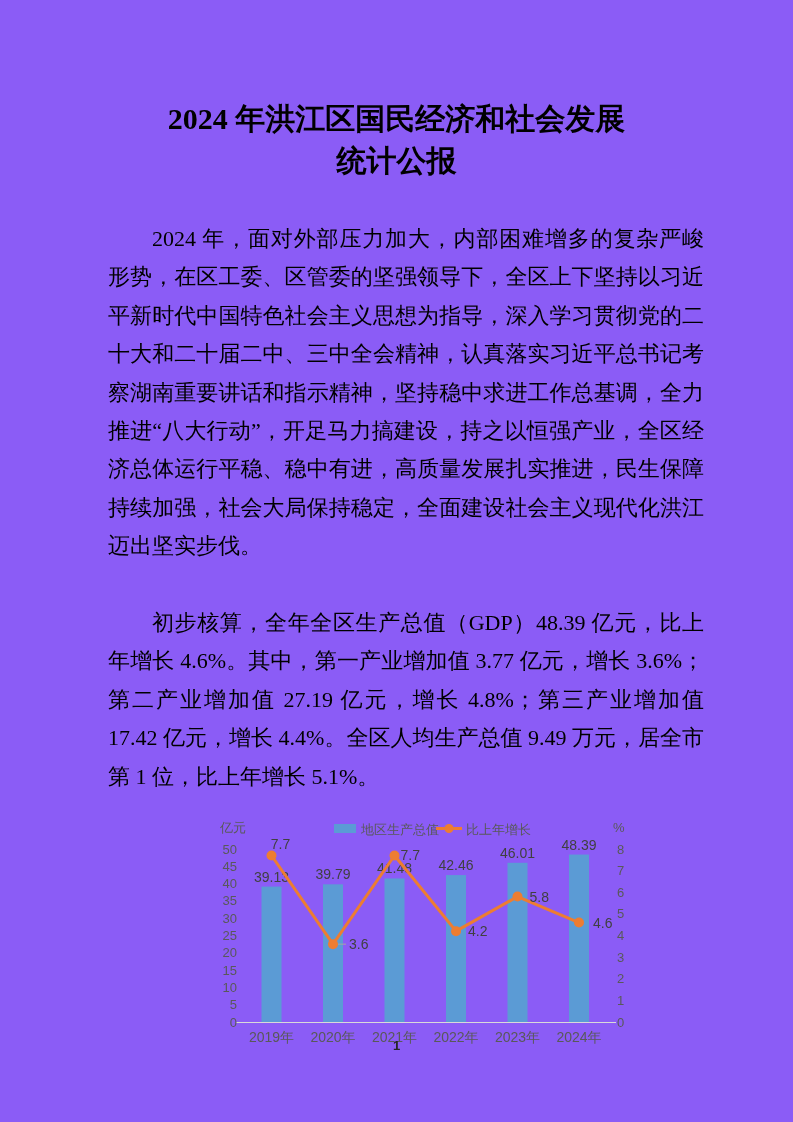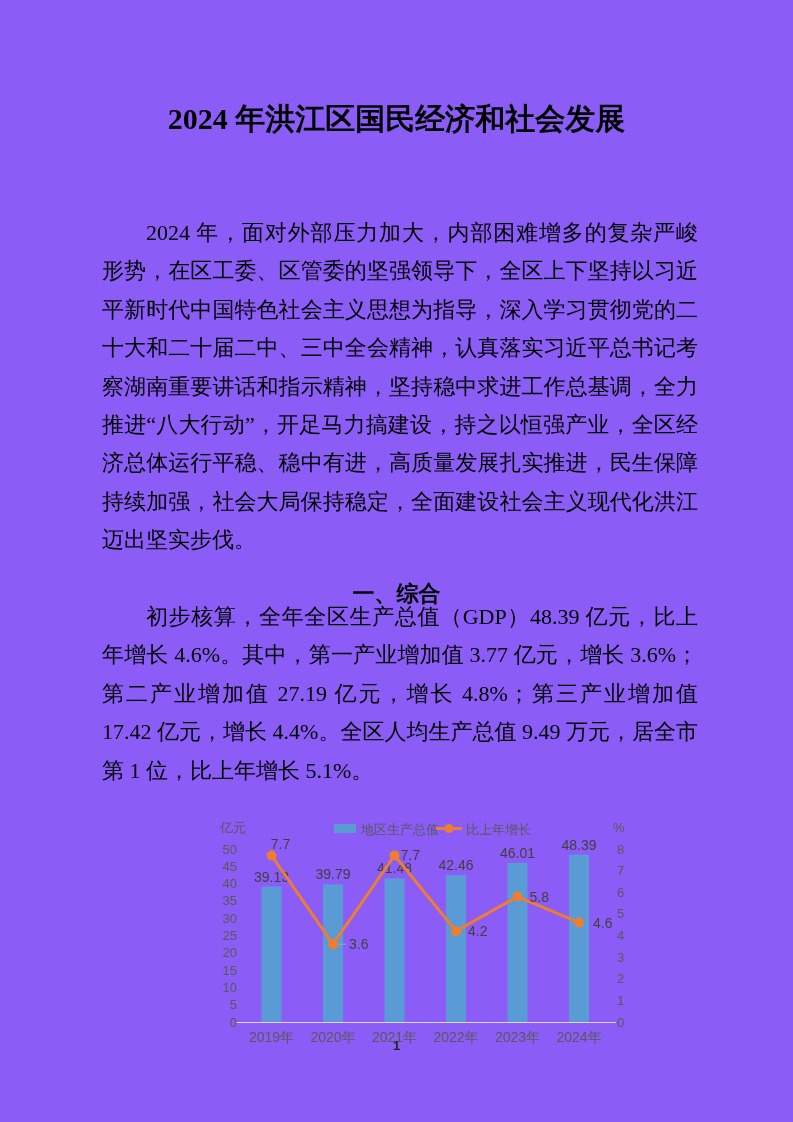--- a/index.html
+++ b/index.html
@@ -16,21 +16,21 @@
     position:absolute;left:0;right:0;top:98px;
     text-align:center;
     font-size:30px;font-weight:bold;line-height:42px;
     margin:0;
   }
   .para{
     position:absolute;left:100px;width:596px;
     font-size:22px;line-height:38.4px;
     text-align:justify;
     text-indent:44px;
-    margin:2px;
+    margin:8px;
   }
   .para-1{top:212px;}
   .para-2{top:596px;}
   .section-heading{
     position:absolute;left:0;right:0;top:579px;
     text-align:center;
     font-size:22px;font-weight:bold;
     margin:0;
   }
   .chart-wrap{
@@ -42,25 +42,24 @@
     text-align:center;
     font-family:"Liberation Sans","DejaVu Sans",sans-serif;
     font-size:13px;font-weight:bold;color:#262626;
   }
 </style>
 </head>
 <body>
 
 <div class="page">
 
-  <h1 class="doc-title"><span>2024 年洪江区国民经济和社会发展</span><br></h1>
+  <h1 class="doc-title"><span>2024 年洪江区国民经济和社会发展</span><br><span>统计公报</span></h1>
 
   <p class="para para-1">2024 年，面对外部压力加大，内部困难增多的复杂严峻形势，在区工委、区管委的坚强领导下，全区上下坚持以习近平新时代中国特色社会主义思想为指导，深入学习贯彻党的二十大和二十届二中、三中全会精神，认真落实习近平总书记考察湖南重要讲话和指示精神，坚持稳中求进工作总基调，全力推进“八大行动”，开足马力搞建设，持之以恒强产业，全区经济总体运行平稳、稳中有进，高质量发展扎实推进，民生保障持续加强，社会大局保持稳定，全面建设社会主义现代化洪江迈出坚实步伐。</p>
 
-  <h2 class="section-heading">一、综合</h2>
 
   <p class="para para-2">初步核算，全年全区生产总值（GDP）48.39 亿元，比上年增长 4.6%。其中，第一产业增加值 3.77 亿元，增长 3.6%；第二产业增加值 27.19 亿元，增长 4.8%；第三产业增加值 17.42 亿元，增长 4.4%。全区人均生产总值 9.49 万元，居全市第 1 位，比上年增长 5.1%。</p>
 
   <div class="chart-wrap">
     <svg id="gdp-svg" width="440" height="250" viewBox="0 0 440 250">
         <line x1="40" y1="216.5" x2="420" y2="216.5" stroke="#D9D9D9" stroke-width="1"></line>
         <text x="41" y="220.5" text-anchor="end" font-size="13" fill="#595959">0</text>
         <text x="41" y="203.2" text-anchor="end" font-size="13" fill="#595959">5</text>
         <text x="41" y="185.9" text-anchor="end" font-size="13" fill="#595959">10</text>
         <text x="41" y="168.6" text-anchor="end" font-size="13" fill="#595959">15</text>

